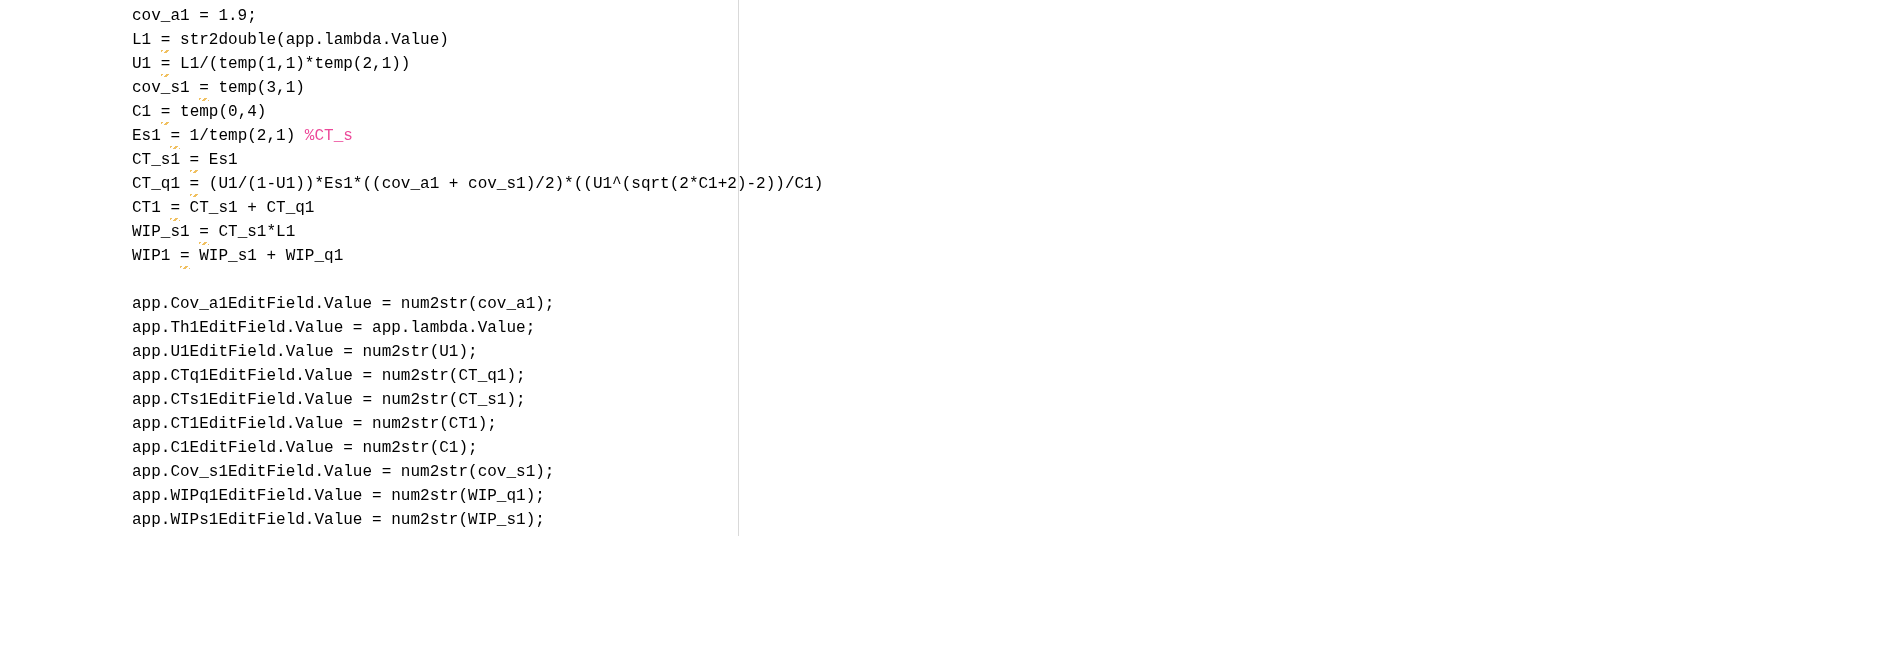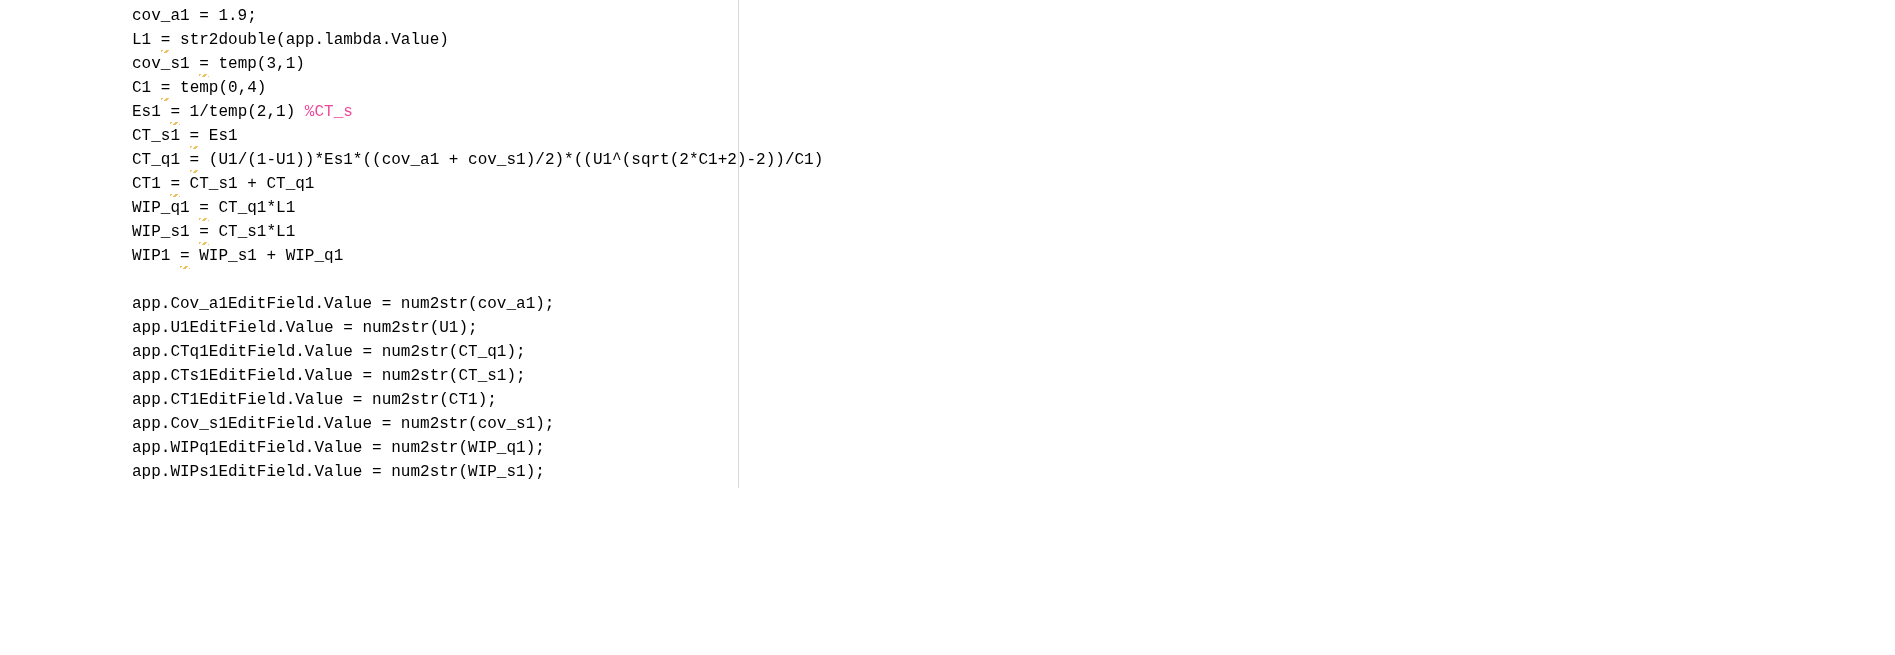--- a/index.html
+++ b/index.html
@@ -50,32 +50,34 @@
   }
 </style>
 </head>
 <body>
 
 <div class="editor">
   <div class="ruler"></div>
   <div id="code-container">
       <div class="code-line"><span>cov_a1 = 1.9;</span></div>
       <div class="code-line"><span>L1 </span><span class="warn-eq">=</span><span> str2double(app.lambda.Value)</span></div>
+      <div class="code-line"><span>U1 </span><span class="warn-eq">=</span><span> L1/(temp(1,1)*temp(2,1))</span></div>
       <div class="code-line"><span>cov_s1 </span><span class="warn-eq">=</span><span> temp(3,1)</span></div>
       <div class="code-line"><span>C1 </span><span class="warn-eq">=</span><span> temp(0,4)</span></div>
       <div class="code-line"><span>Es1 </span><span class="warn-eq">=</span><span> 1/temp(2,1) </span><span class="comment">%CT_s</span></div>
       <div class="code-line"><span>CT_s1 </span><span class="warn-eq">=</span><span> Es1</span></div>
       <div class="code-line"><span>CT_q1 </span><span class="warn-eq">=</span><span> (U1/(1-U1))*Es1*((cov_a1 + cov_s1)/2)*((U1^(sqrt(2*C1+2)-2))/C1)</span></div>
       <div class="code-line"><span>CT1 </span><span class="warn-eq">=</span><span> CT_s1 + CT_q1</span></div>
-      <div class="code-line"><span>WIP_q1 </span><span class="warn-eq">=</span><span> CT_q1*L1</span></div>
       <div class="code-line"><span>WIP_s1 </span><span class="warn-eq">=</span><span> CT_s1*L1</span></div>
       <div class="code-line"><span>WIP1 </span><span class="warn-eq">=</span><span> WIP_s1 + WIP_q1</span></div>
       <div class="code-line"><span></span></div>
       <div class="code-line"><span>app.Cov_a1EditField.Value = num2str(cov_a1);</span></div>
+      <div class="code-line"><span>app.Th1EditField.Value = app.lambda.Value;</span></div>
       <div class="code-line"><span>app.U1EditField.Value = num2str(U1);</span></div>
       <div class="code-line"><span>app.CTq1EditField.Value = num2str(CT_q1);</span></div>
       <div class="code-line"><span>app.CTs1EditField.Value = num2str(CT_s1);</span></div>
       <div class="code-line"><span>app.CT1EditField.Value = num2str(CT1);</span></div>
+      <div class="code-line"><span>app.C1EditField.Value = num2str(C1);</span></div>
       <div class="code-line"><span>app.Cov_s1EditField.Value = num2str(cov_s1);</span></div>
       <div class="code-line"><span>app.WIPq1EditField.Value = num2str(WIP_q1);</span></div>
       <div class="code-line"><span>app.WIPs1EditField.Value = num2str(WIP_s1);</span></div>
     </div>
 </div>
 
 </body></html>

